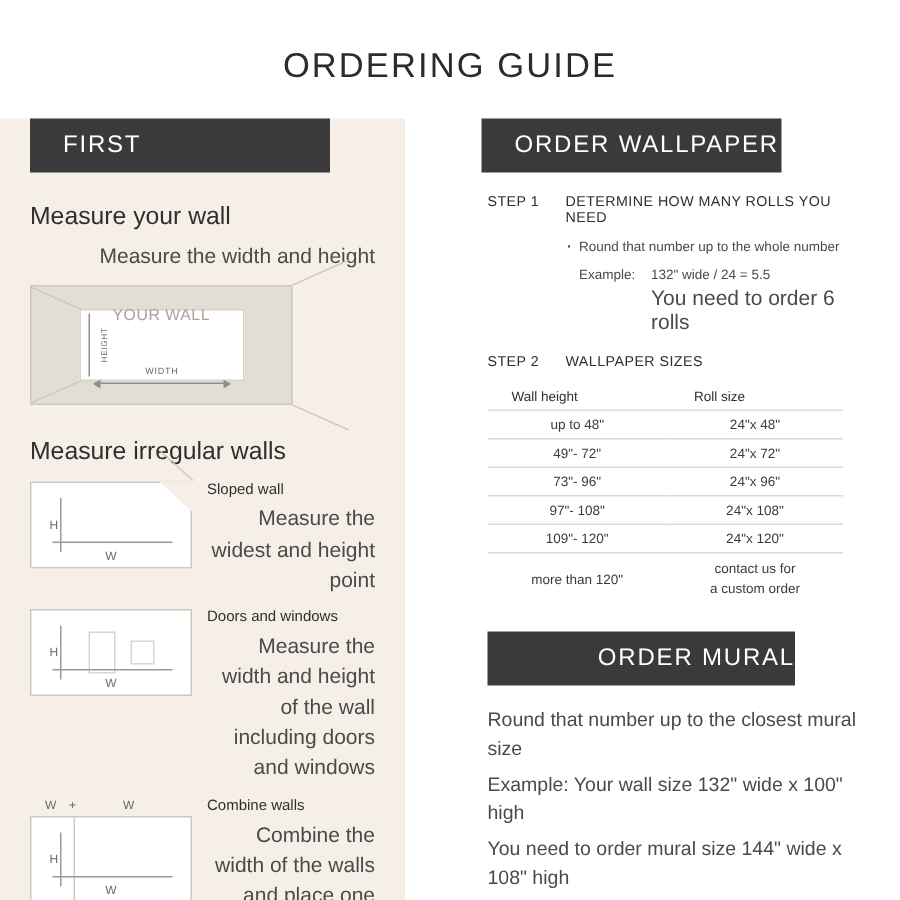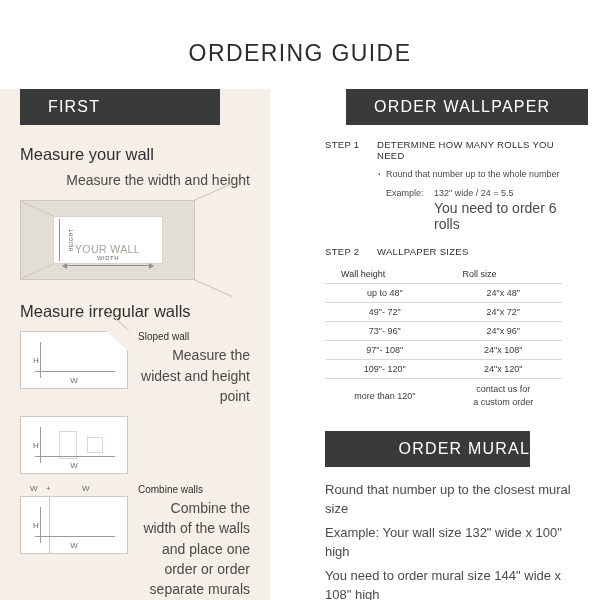--- a/index.html
+++ b/index.html
@@ -19,21 +19,21 @@
     width: 600px;
     height: 600px;
   }
 
   
   .main-title {
     text-align: center;
     font-size: 23px;
     letter-spacing: 1.4px;
     color: #2b2b2b;
-    padding-top: 40px;
+    padding-top: 30px;
     font-weight: normal;
     margin: 0;
   }
 
   
   .columns {
     display: flex;
     margin-top: 22px;
   }
   .col-left {
@@ -47,30 +47,30 @@
     width: 330px;
     position: relative;
   }
 
   
   .banner {
     background: #3a3a3a;
     color: #ffffff;
     font-size: 16px;
     letter-spacing: 1.2px;
-    padding: 9px 0 9px 28px;
+    padding: 9px 0 9px 22px;
     box-sizing: border-box;
   }
   .banner-first {
     width: 200px;
     margin-left: 20px;
   }
   .banner-order-wallpaper {
-    width: 242px;
-    margin-left: 76px;
+    width: 200px;
+    margin-left: 51px;
   }
   .banner-order-mural {
     width: 205px;
     margin-left: 55px;
     margin-top: 19px;
     text-align: right;
   }
 
   
   .left-inner {
@@ -117,21 +117,21 @@
     border-top: 1px solid #cfc8bd;
     width: 42px;
     transform-origin: left top;
   }
   .c-tl { left: 0; top: 0; transform: rotate(24deg); }
   .c-tr { right: 0; top: 0; transform: rotate(156deg); transform-origin: right top; }
   .c-bl { left: 0; bottom: 0; transform: rotate(-24deg); }
   .c-br { right: 0; bottom: 0; transform: rotate(-156deg); transform-origin: right bottom; }
   .wall-label {
     position: absolute;
-    left: 0; right: 0; top: 42px;
+    left: 0; right: 0; top: 13px;
     text-align: center;
     font-size: 10.5px;
     color: #a8a29a;
     letter-spacing: 0.4px;
   }
   .dim-width {
     position: absolute;
     left: 42px;
     bottom: 13px;
     width: 90px;
@@ -437,20 +437,24 @@
         <div class="irr-row">
           <div class="irr-diagram">
             <div class="box-outline">
               <div class="door door-1"></div>
               <div class="door door-2"></div>
               <div class="vline"></div>
               <div class="hmark">H</div>
               <div class="hline"></div>
               <div class="wmark">W</div>
             </div>
+          </div>
+          <div class="irr-text">
+            <div class="irr-title">Doors and windows</div>
+            <div class="small-text">Measure the width and height of the wall including doors and windows</div>
           </div>
         </div>
 
         <div class="irr-row">
           <div class="irr-diagram">
             <div class="top-dim">
               <span class="w1">W</span>
               <span class="plus">+</span>
               <span class="w2">W</span>
             </div>

